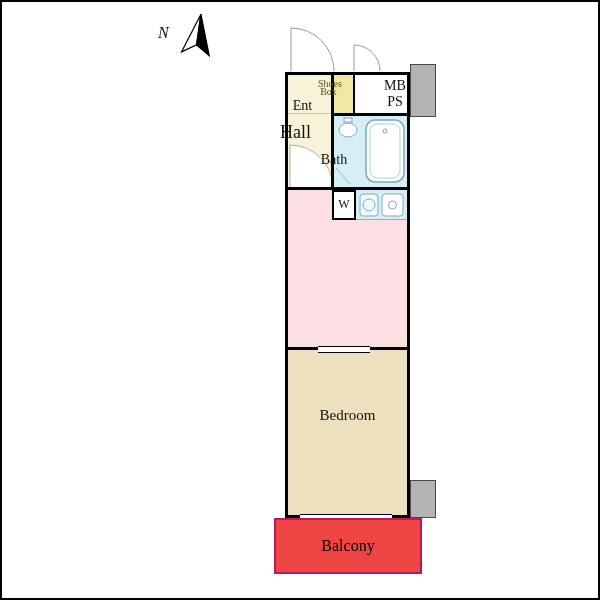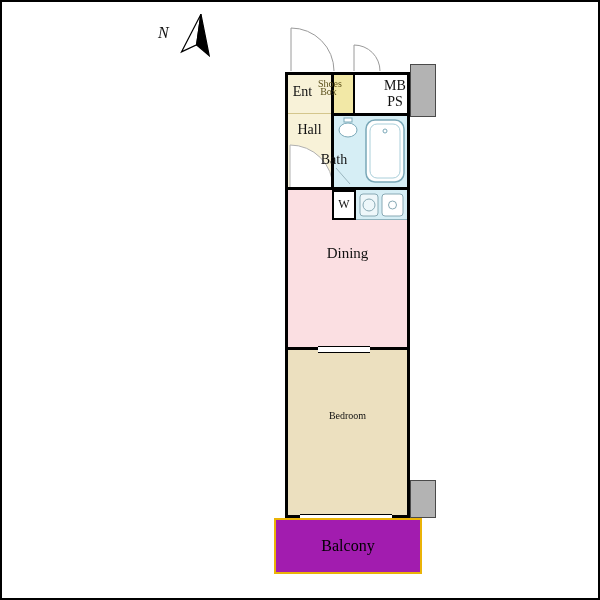--- a/index.html
+++ b/index.html
@@ -31,42 +31,42 @@
   #room-mbps     { left:353px; top:73px;  width:52px;  height:38px;  background:#ffffff; }
   #room-bath     { left:332px; top:114px; width:73px;  height:71px;  background:#d6eef5; }
   #room-dk       { left:286px; top:188px; width:119px; height:157px; background:#fbdfe2; }
   #room-bedroom  { left:286px; top:348px; width:119px; height:165px; background:#ece0bf; }
   #washer-box    { left:330px; top:188px; width:24px;  height:30px;  background:#fff; border:2px solid #000; }
   #kitchen-counter { left:354px; top:188px; width:51px; height:30px; background:#d6eef5; border-bottom:1px solid #8fb2bd; }
 
   #service-block-top    { left:408px; top:62px;  width:26px; height:53px; background:#b3b3b3; border:1px solid #4a4a4a; }
   #service-block-bottom { left:408px; top:478px; width:26px; height:38px; background:#b3b3b3; border:1px solid #4a4a4a; }
 
-  #balcony { left:272px; top:516px; width:148px; height:56px; background:#a21caf; border:2px solid #eab308;
+  #balcony { left:272px; top:516px; width:148px; height:56px; background:#ef4444; border:2px solid #be185d;
              display:flex; align-items:center; justify-content:center; font-size:16px; }
 
   
   #sliding-door { left:316px; top:344px; width:52px; height:7px; background:#fff; border-top:1px solid #000; border-bottom:1px solid #000; }
   #balcony-window { left:298px; top:512px; width:92px; height:6px; background:#fff; border-top:1px solid #000; border-bottom:1px solid #000; }
 
   
   #entry-arcs { position:absolute; left:270px; top:20px; }
   #hall-arc   { position:absolute; left:286px; top:141px; }
   #bath-fixtures { position:absolute; left:332px; top:114px; }
   #kitchen-fixtures { position:absolute; left:354px; top:188px; }
 
   
-  #ent-label   { left:286px; top:82px;  width:29px;  font-size:14px; }
+  #ent-label   { left:286px; top:96px;  width:29px;  font-size:14px; }
   #shoes-label { left:316px; top:78px;  width:21px;  font-size:10px; line-height:8px; color:#5c511b; }
   #mbps-label  { left:353px; top:76px;  width:52px;  font-size:14px; line-height:16px;padding-left:28px; }
-  #hall-label  { left:286px; top:120px; width:43px;  font-size:14px; }
+  #hall-label  { left:272px; top:120px; width:43px;  font-size:18px; }
   #bath-label  { left:312px; top:150px; width:40px;  font-size:14px;font-family:Liberation Serif, serif; }
   #w-label     { left:330px; top:195px; width:24px;  font-size:12px; }
   #dk-label    { left:286px; top:242px; width:119px; font-size:15px; line-height:19px; }
-  #bedroom-label { left:286px; top:404px; width:119px; font-size:10px; line-height:19px; }
+  #bedroom-label { left:286px; top:404px; width:119px; font-size:15px; line-height:19px; }
 </style>
 </head>
 <body>
 
 <div id="canvas">
 
   <span id="north-label" class="label">N</span>
   <svg id="north-arrow" width="40" height="46" viewBox="0 0 40 46">
     <polygon points="20,2 6,42 20,33" fill="#ffffff" stroke="#000" stroke-width="1.2"></polygon>
     <polygon points="20,2 34,42 20,33" fill="#000000" stroke="#000" stroke-width="1.2"></polygon>
@@ -133,19 +133,18 @@
     <div>Box</div>
   </div>
   <div id="mbps-label" class="label">
     <div>MB</div>
     <div>PS</div>
   </div>
   <div id="hall-label" class="label">Hall</div>
   <div id="bath-label" class="label">Bath</div>
   <div id="w-label" class="label">W</div>
   <div id="dk-label" class="label">
-    <div>Dining</div>
   </div>
   <div id="bedroom-label" class="label">
     <div>Bedroom</div>
   </div>
 
 </div>
 
 </body></html>

